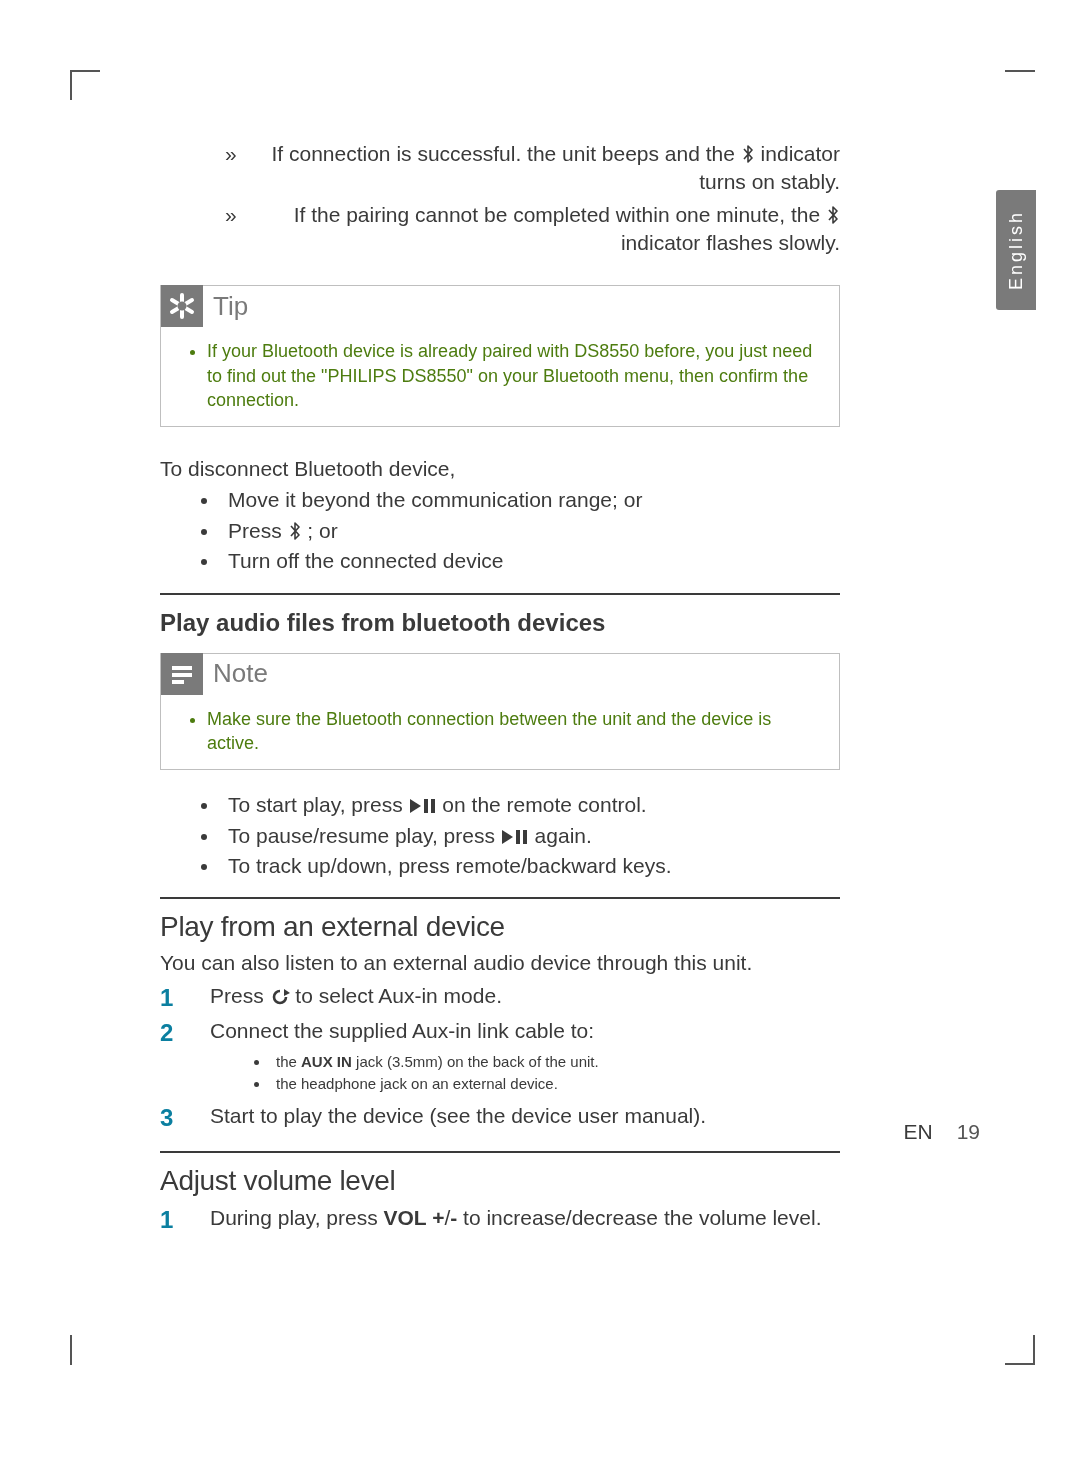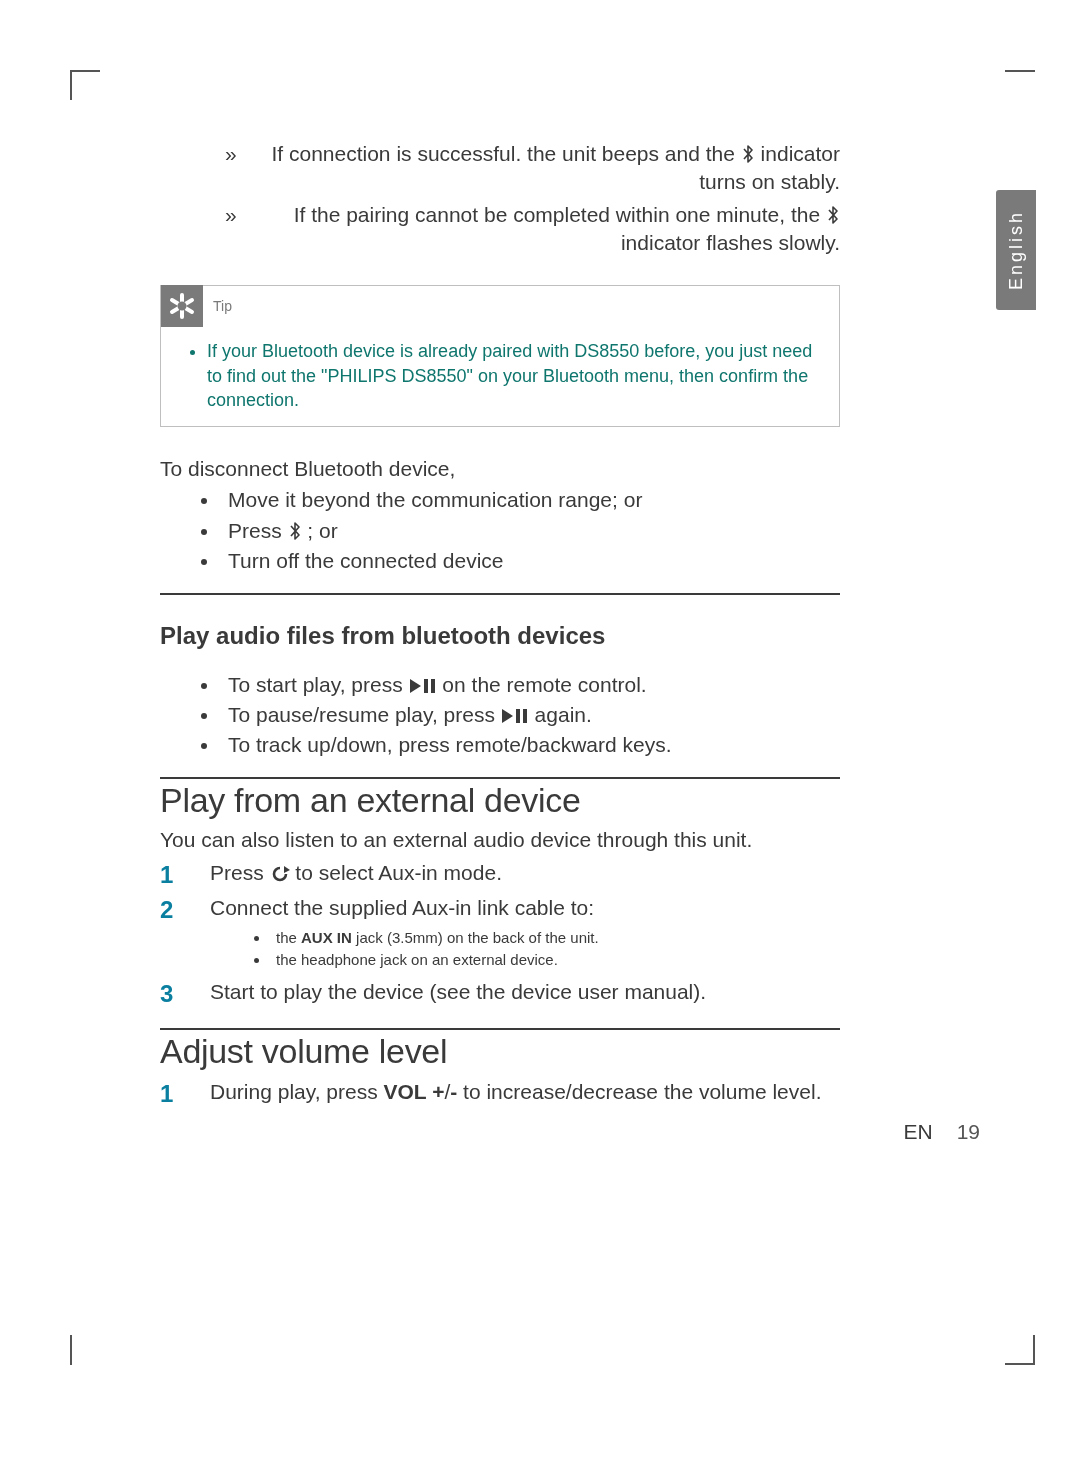--- a/index.html
+++ b/index.html
@@ -51,39 +51,39 @@
   }
   .callout-head {
     display: flex; align-items: center; gap: 10px;
     margin-top: -1px;
   }
   .callout-icon {
     width: 42px; height: 42px;
     background: #7a7a7a;
     display: flex; align-items: center; justify-content: center;
   }
-  .callout-title { font-size: 14px; color: #7a7a7a; text-align: center; }
+  .callout-title { font-size: 26px; color: #7a7a7a; text-align: center; }
   .callout-body {
     list-style: disc;
     margin: 12px 20px 0 46px;
-    color: #0f766e;
+    color: #4d7c0f;
     font-size: 18px; line-height: 1.35;
   }
 
   .para-head { font-size: 21px; margin-top: 30px; }
   .bullets { list-style: disc; margin-left: 60px; margin-top: 4px; }
   .bullets li { font-size: 21px; line-height: 1.45; padding-left: 8px; }
   .sub-bullets { list-style: disc; margin-left: 110px; }
   .sub-bullets li { font-size: 15px; line-height: 1.45; padding-left: 6px; }
 
-  .h3 { font-size: 24px; font-weight: 600; margin-top: 16px; border-top: 2px solid #3a3a3a; padding-top: 27px; }
+  .h3 { font-size: 24px; font-weight: 600; margin-top: 16px; border-top: 2px solid #3a3a3a; padding-top: 14px; }
   .h2 {
     font-family: Arial, Helvetica, sans-serif;
-    font-size: 34px; font-weight: 400;
-    margin-top: 16px; border-top: 2px solid #3a3a3a; padding-top: 2px;
+    font-size: 28px; font-weight: 400;
+    margin-top: 16px; border-top: 2px solid #3a3a3a; padding-top: 12px;
     letter-spacing: -0.3px;
   }
   .intro { font-size: 21px; margin-top: 8px; }
   .steps { list-style: none; margin-top: 6px; }
   .steps li { font-size: 21px; line-height: 1.45; display: flex; }
   .step-num {
     font-family: Arial, Helvetica, sans-serif;
     color: #0b7fa0; font-weight: 600; font-size: 24px;
     width: 50px; flex-shrink: 0;
   }
@@ -161,20 +161,35 @@
             <path d="M3 4 L11 13 L7 17 L7 1 L11 5 L3 14" stroke="#3a3a3a" stroke-width="1.6" fill="none" stroke-linejoin="round"></path>
           </svg>
       </span>
       <span> ; or</span>
     </li>
     <li>Turn off the connected device</li>
   </ul>
 
   <div class="h3">Play audio files from bluetooth devices</div>
 
+  <div class="callout" style="margin-top:16px">
+    <div class="callout-head">
+      <div class="callout-icon">
+        <svg width="30" height="30" viewBox="0 0 30 30">
+          <rect x="5" y="7" width="20" height="4" fill="#fff"></rect>
+          <rect x="5" y="14" width="20" height="4" fill="#fff"></rect>
+          <rect x="5" y="21" width="12" height="4" fill="#fff"></rect>
+        </svg>
+      </div>
+      <div class="callout-title">Note</div>
+    </div>
+    <ul class="callout-body">
+      <li>Make sure the Bluetooth connection between the unit and the device is active.</li>
+    </ul>
+  </div>
 
   <ul class="bullets" style="margin-top:20px">
     <li>
       <span>To start play, press </span>
       <span class="inline-icon">
         <svg width="28" height="16" viewBox="0 0 28 16">
             <polygon points="1,1 12,8 1,15" fill="#3a3a3a"></polygon>
             <rect x="15" y="1" width="4" height="14" fill="#3a3a3a"></rect>
             <rect x="22" y="1" width="4" height="14" fill="#3a3a3a"></rect>
           </svg>

